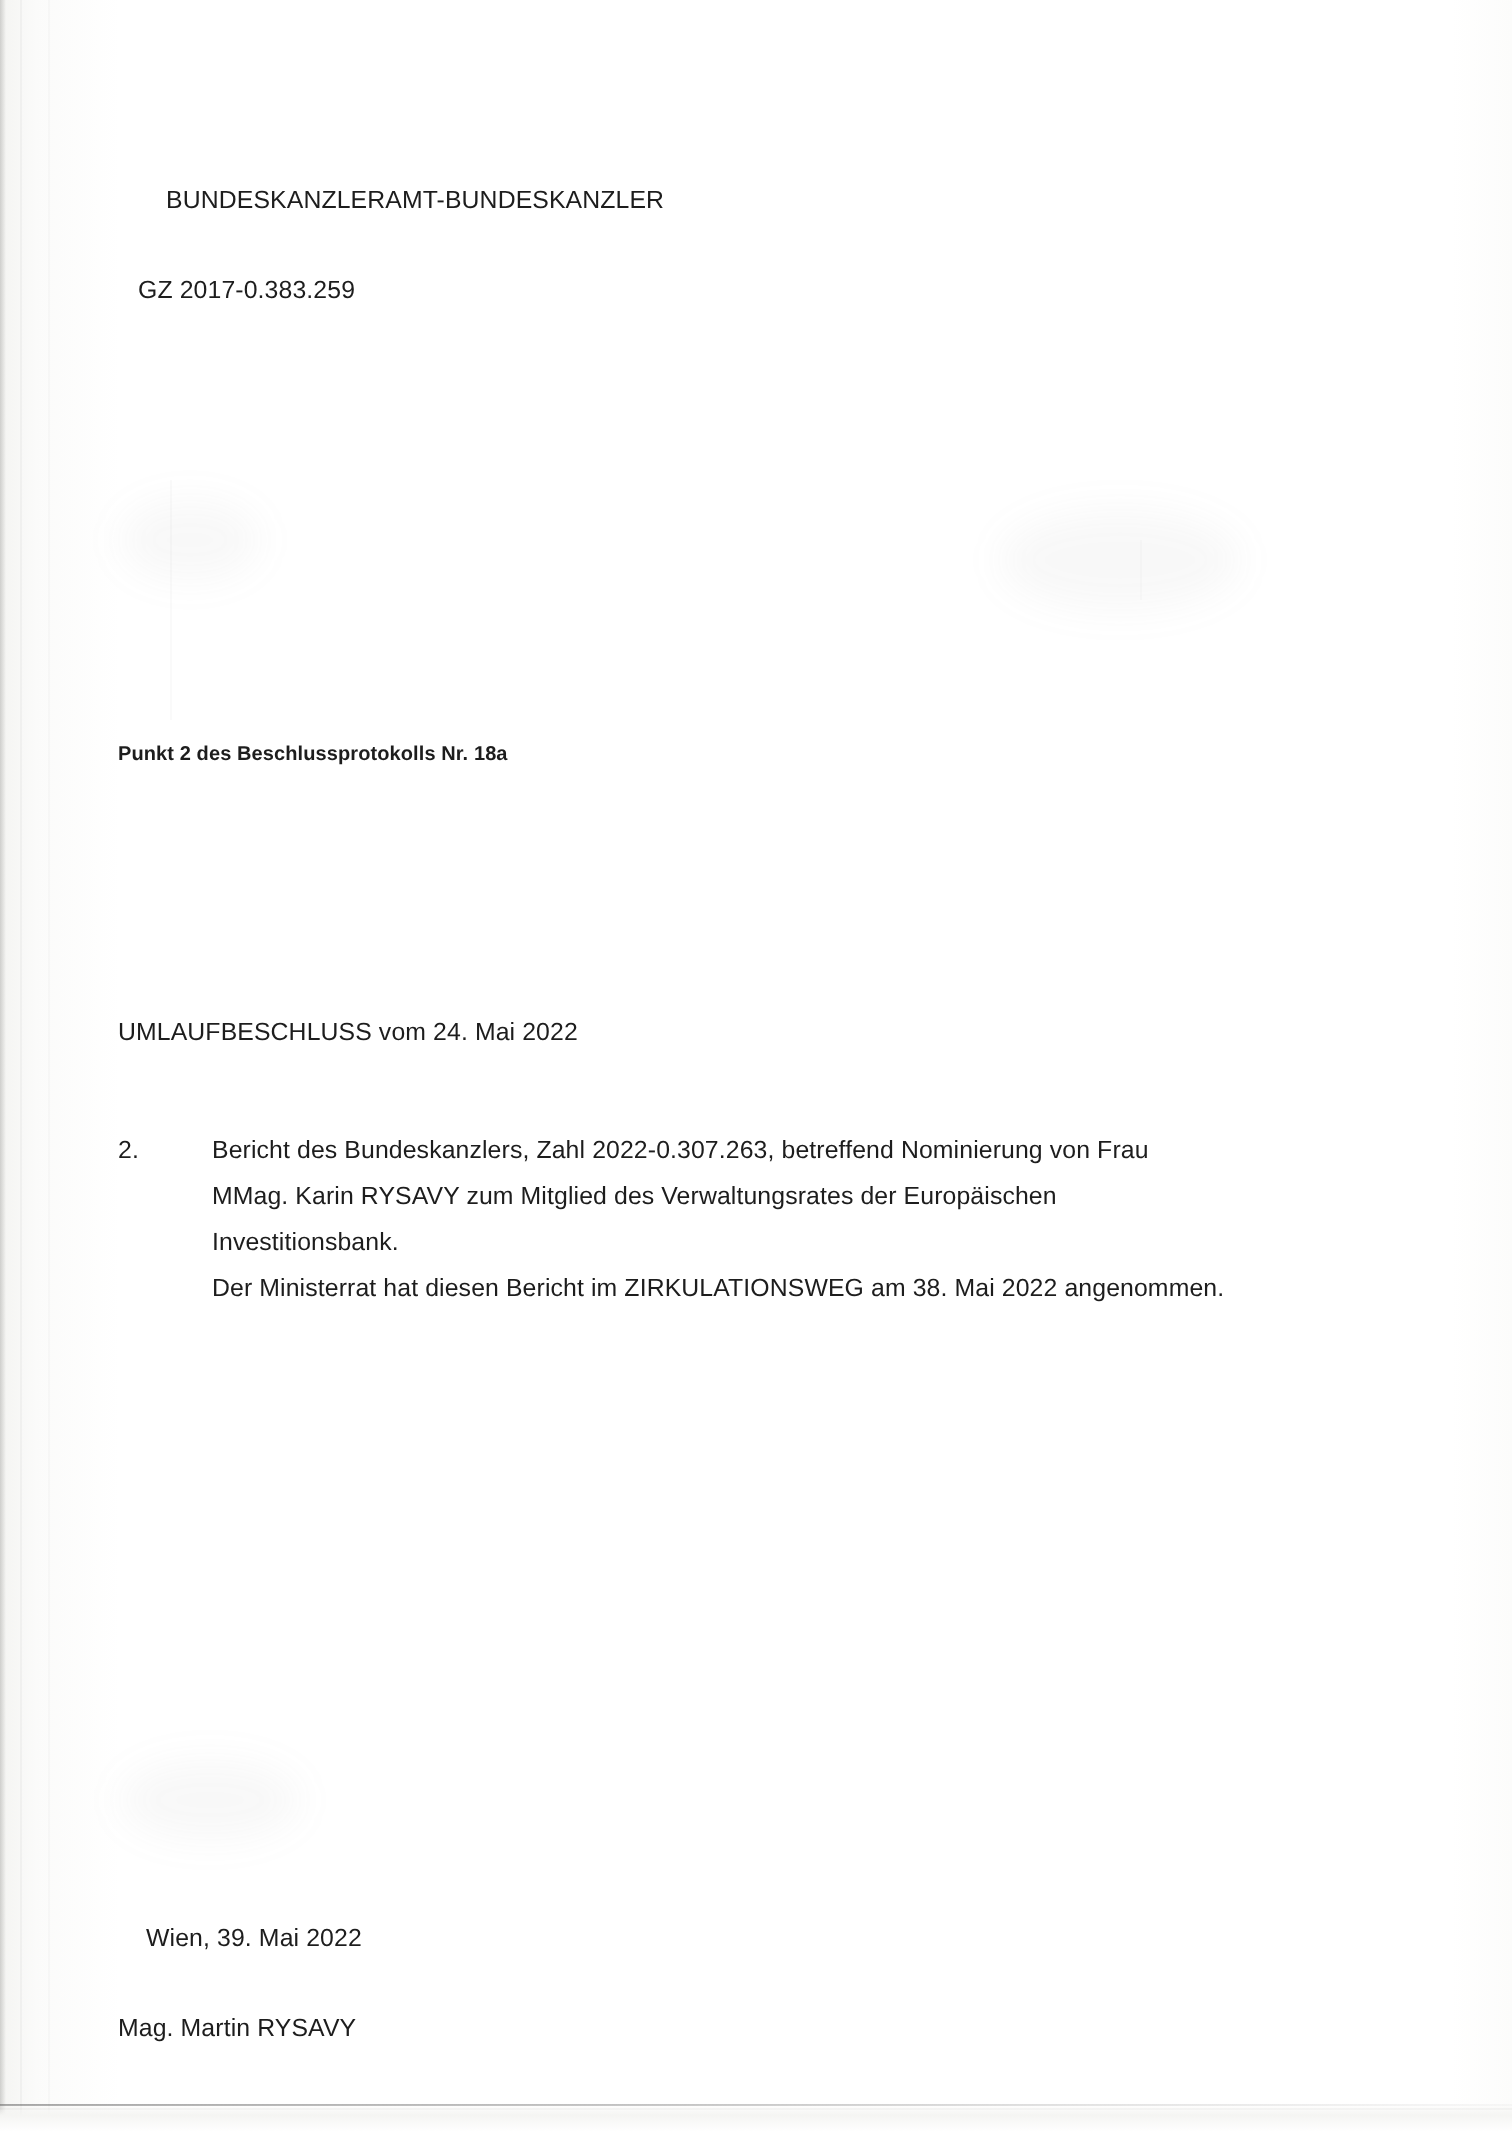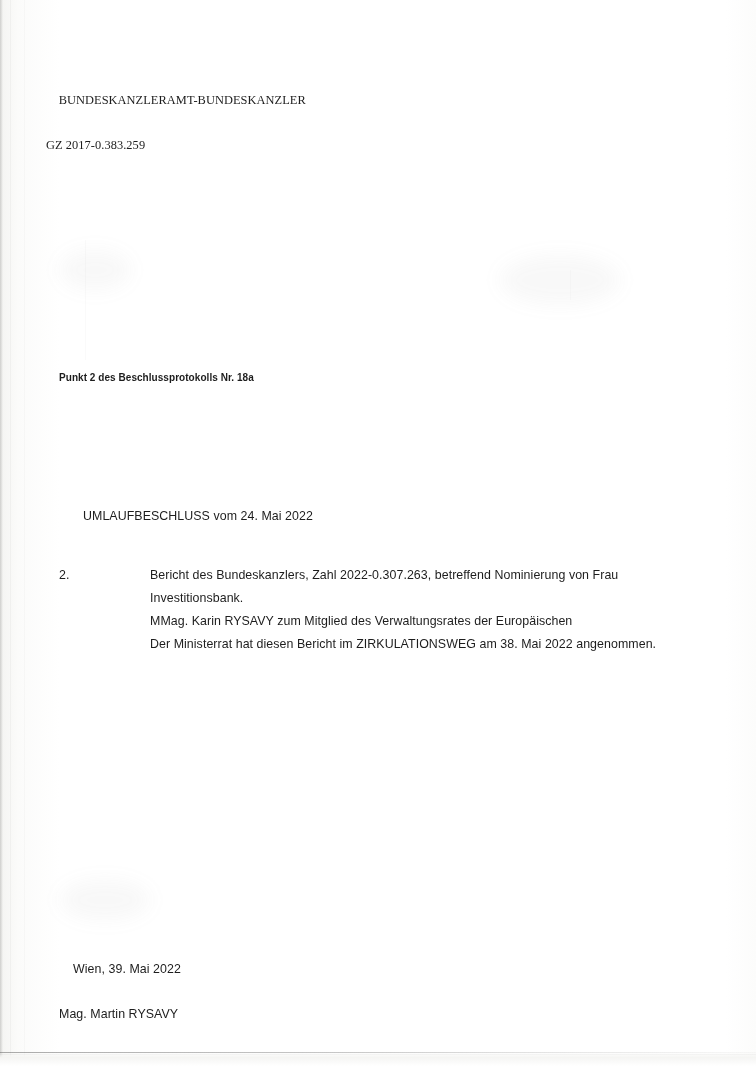--- a/index.html
+++ b/index.html
@@ -52,52 +52,49 @@
   .txt {
     position: absolute;
     font-size: 12.4px;
     line-height: 22.8px;
     letter-spacing: 0.005em;
     white-space: pre;
     color: #1d1d1d;
   }
 
   #header-block {
-    left: 46px;
+    left: 69px;
     top: 66px;
-    font-family: Liberation Serif, serif;
   }
   #header-block .line2 { display: block; }
 
   #punkt-heading {
     left: 59px;
     top: 367px;
     font-weight: bold;
     font-size: 10px;
   }
 
   #umlauf-line {
     left: 59px;
     top: 505px;
-    margin-left: 24px;
   }
 
   #item-number {
     left: 59px;
     top: 564px;
   }
 
   #item-body {
     left: 106px;
     top: 564px;
     width: 600px;
     white-space: normal;
     font-size: 12.4px;
     line-height: 22.9px;
-    margin-left: 44px;
   }
   #item-body .l { display: block; white-space: pre; }
 
   #signature-block {
     left: 59px;
     top: 935px;
   }
   #signature-block .line2 { display: block; }
 
   
@@ -156,22 +153,22 @@
   </div>
 
   <div class="txt" id="punkt-heading">Punkt 2 des Beschlussprotokolls Nr. 18a</div>
 
   <div class="txt" id="umlauf-line">UMLAUFBESCHLUSS vom 24. Mai 2022</div>
 
   <div class="txt" id="item-number">2.</div>
 
   <div id="item-body" class="txt">
     <span class="l">Bericht des Bundeskanzlers, Zahl 2022-0.307.263, betreffend Nominierung von Frau</span>
+    <span class="l">MMag. Karin RYSAVY zum Mitglied des Verwaltungsrates der Europäischen</span>
     <span class="l">Investitionsbank.</span>
-    <span class="l">MMag. Karin RYSAVY zum Mitglied des Verwaltungsrates der Europäischen</span>
     <span class="l">Der Ministerrat hat diesen Bericht im ZIRKULATIONSWEG am 38. Mai 2022 angenommen.</span>
   </div>
 
   <div class="txt" id="signature-block">
     <span>Wien, 39. Mai 2022</span>
     <span class="line2">Mag. Martin RYSAVY</span>
   </div>
 
 </div>
 

